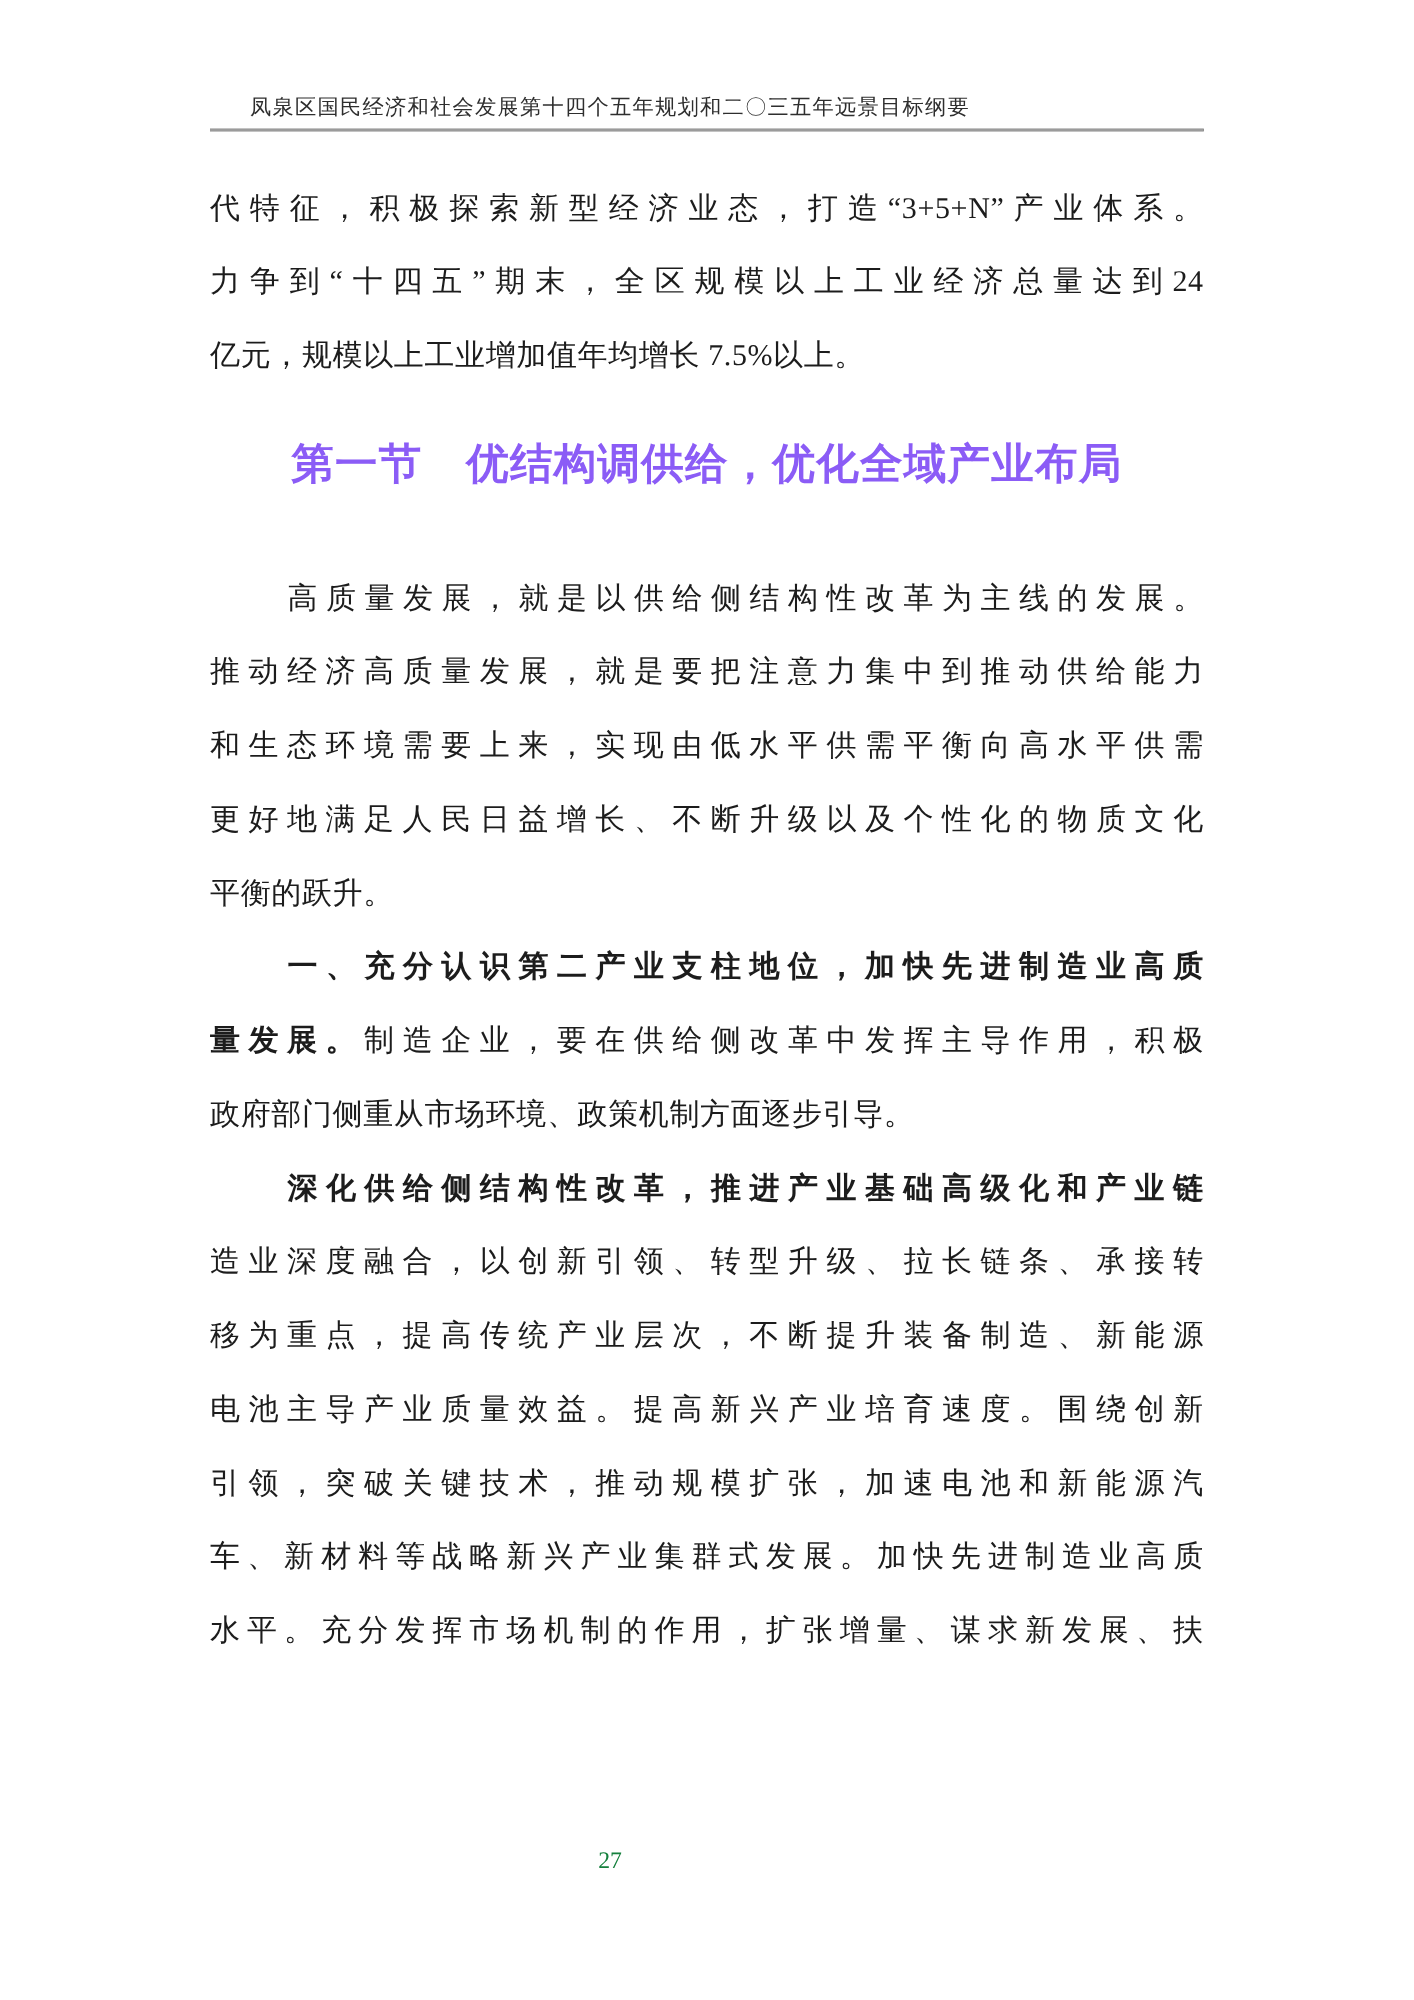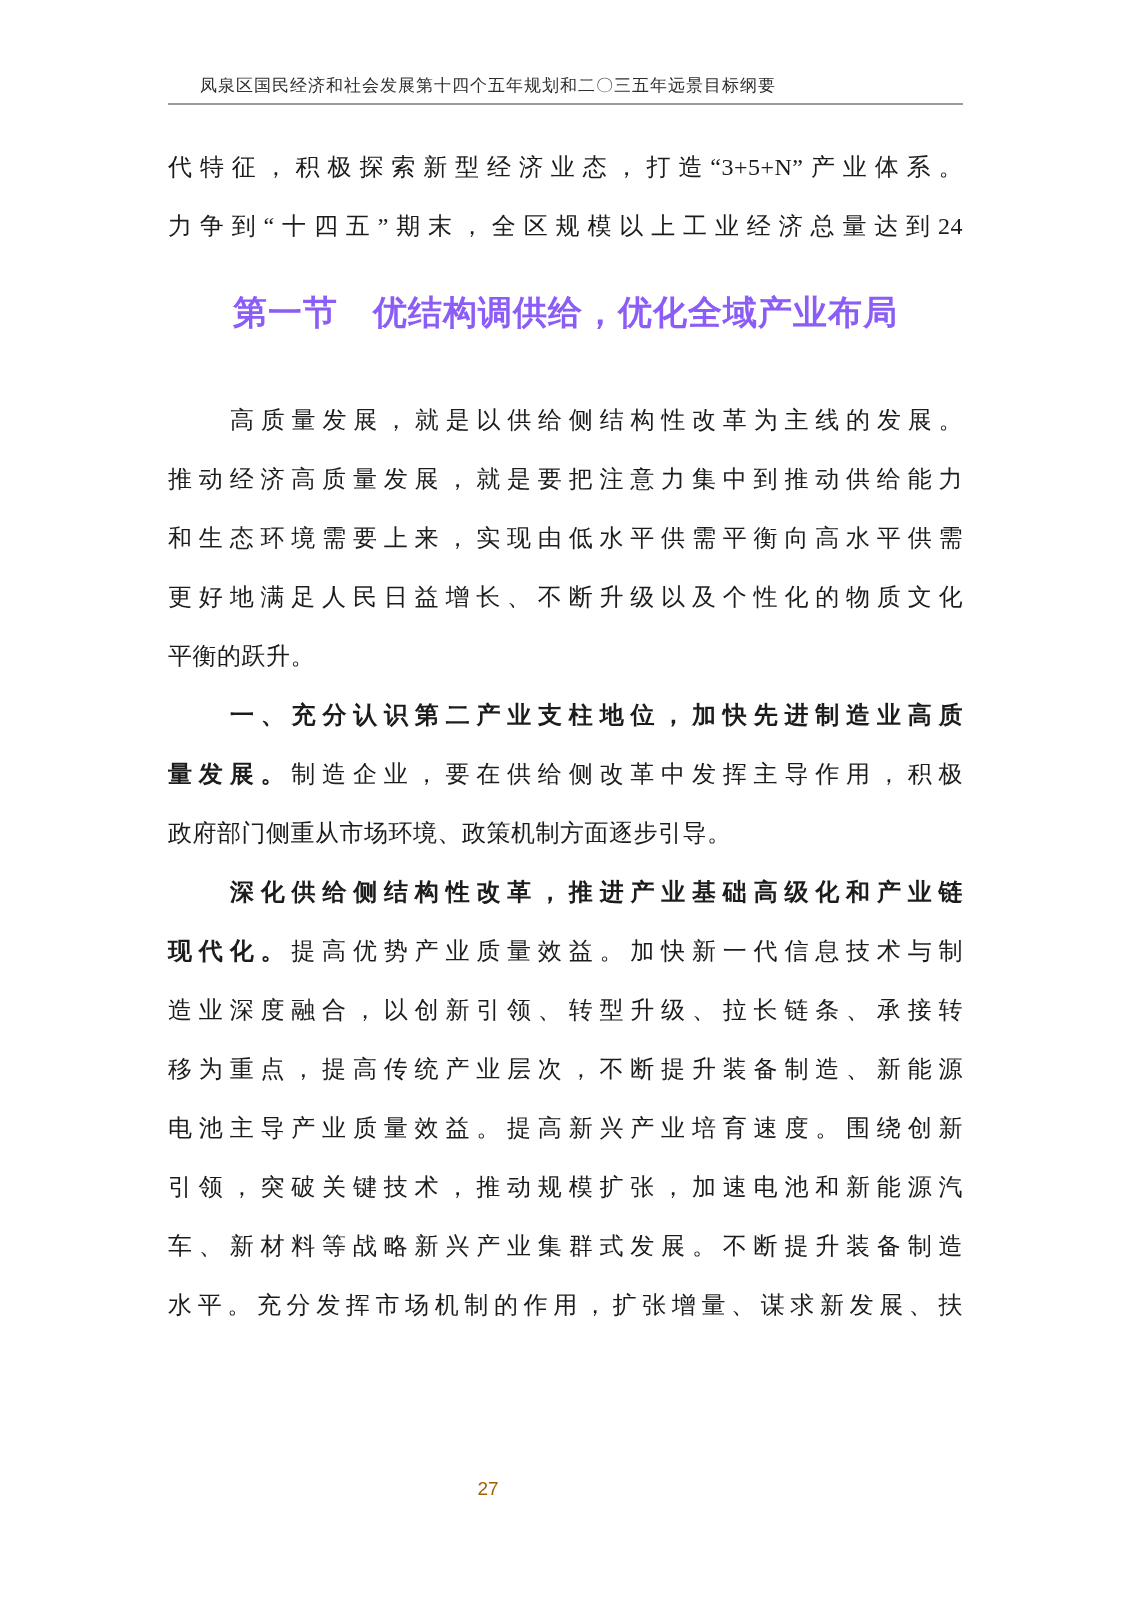--- a/index.html
+++ b/index.html
@@ -65,64 +65,62 @@
     letter-spacing: 1px;
     color: #8b5cf6;
   }
   .page-footer {
     position: absolute;
     top: 1478px;
     left: 0;
     width: 100%;
     text-align: center;
     font-size: 19px;
-    color: #a16207;
-    font-family: Liberation Sans, sans-serif;
+    color: #15803d;
+    font-family: Liberation Serif, serif;
   }
 </style>
 </head>
 <body>
 
 <div class="page">
 
   <div class="page-header">凤泉区国民经济和社会发展第十四个五年规划和二〇三五年远景目标纲要</div>
 
   <div class="header-rule"></div>
 
   <div class="content">
 
     <div class="line j">代特征，积极探索新型经济业态，打造“3+5+N”产业体系。</div>
     <div class="line j">力争到“十四五”期末，全区规模以上工业经济总量达到24</div>
+    <div class="line">亿元，规模以上工业增加值年均增长 7.5%以上。</div>
 
     <h2 class="heading">第一节　优结构调供给，优化全域产业布局</h2>
 
     <div class="line j ind">高质量发展，就是以供给侧结构性改革为主线的发展。</div>
     <div class="line j">推动经济高质量发展，就是要把注意力集中到推动供给能力</div>
     <div class="line j">和生态环境需要上来，实现由低水平供需平衡向高水平供需</div>
     <div class="line j">更好地满足人民日益增长、不断升级以及个性化的物质文化</div>
     <div class="line">平衡的跃升。</div>
 
     <div class="line j ind">
       <span class="b">一、充分认识第二产业支柱地位，加快先进制造业高质</span>
     </div>
     <div class="line j">
       <span class="b">量发展。</span><span>制造企业，要在供给侧改革中发挥主导作用，积极</span>
     </div>
     <div class="line">政府部门侧重从市场环境、政策机制方面逐步引导。</div>
 
     <div class="line j ind">
       <span class="b">深化供给侧结构性改革，推进产业基础高级化和产业链</span>
     </div>
-    <div class="line j">
-      <span class="b">现代化。</span><span>提高优势产业质量效益。加快新一代信息技术与制</span>
-    </div>
     <div class="line j">造业深度融合，以创新引领、转型升级、拉长链条、承接转</div>
     <div class="line j">移为重点，提高传统产业层次，不断提升装备制造、新能源</div>
     <div class="line j">电池主导产业质量效益。提高新兴产业培育速度。围绕创新</div>
     <div class="line j">引领，突破关键技术，推动规模扩张，加速电池和新能源汽</div>
-    <div class="line j">车、新材料等战略新兴产业集群式发展。不断提升装备制造</div>
+    <div class="line j">车、新材料等战略新兴产业集群式发展。加快先进制造业高质</div>
     <div class="line j">水平。充分发挥市场机制的作用，扩张增量、谋求新发展、扶</div>
 
   </div>
 
   <div class="page-footer">27</div>
 
 </div>
 
 </body></html>

